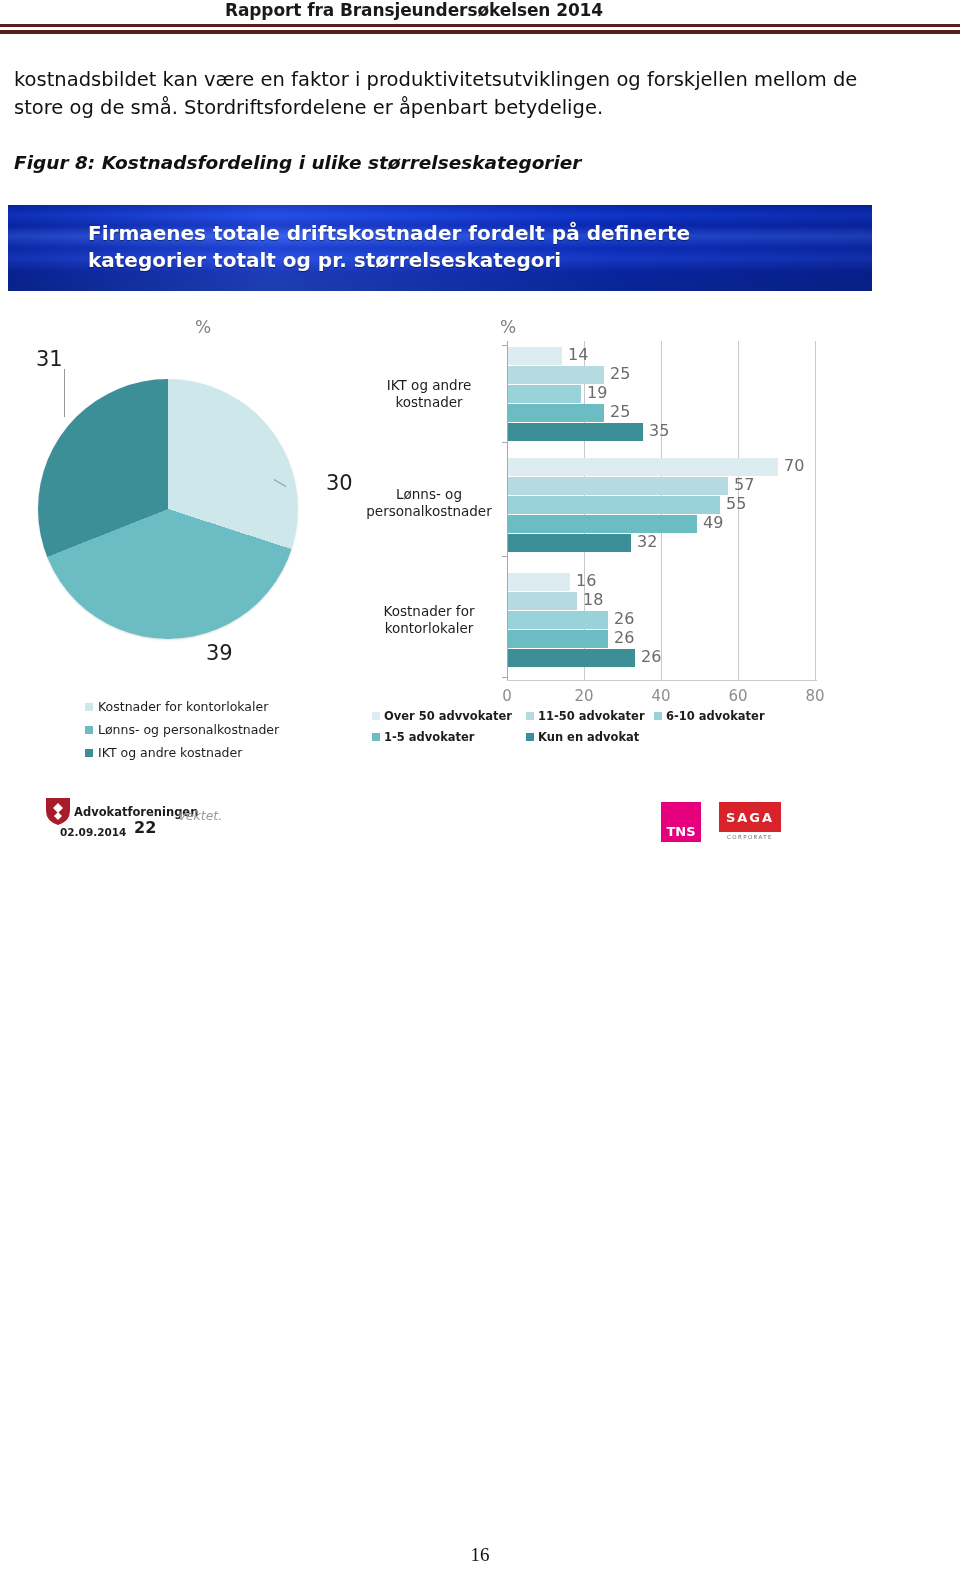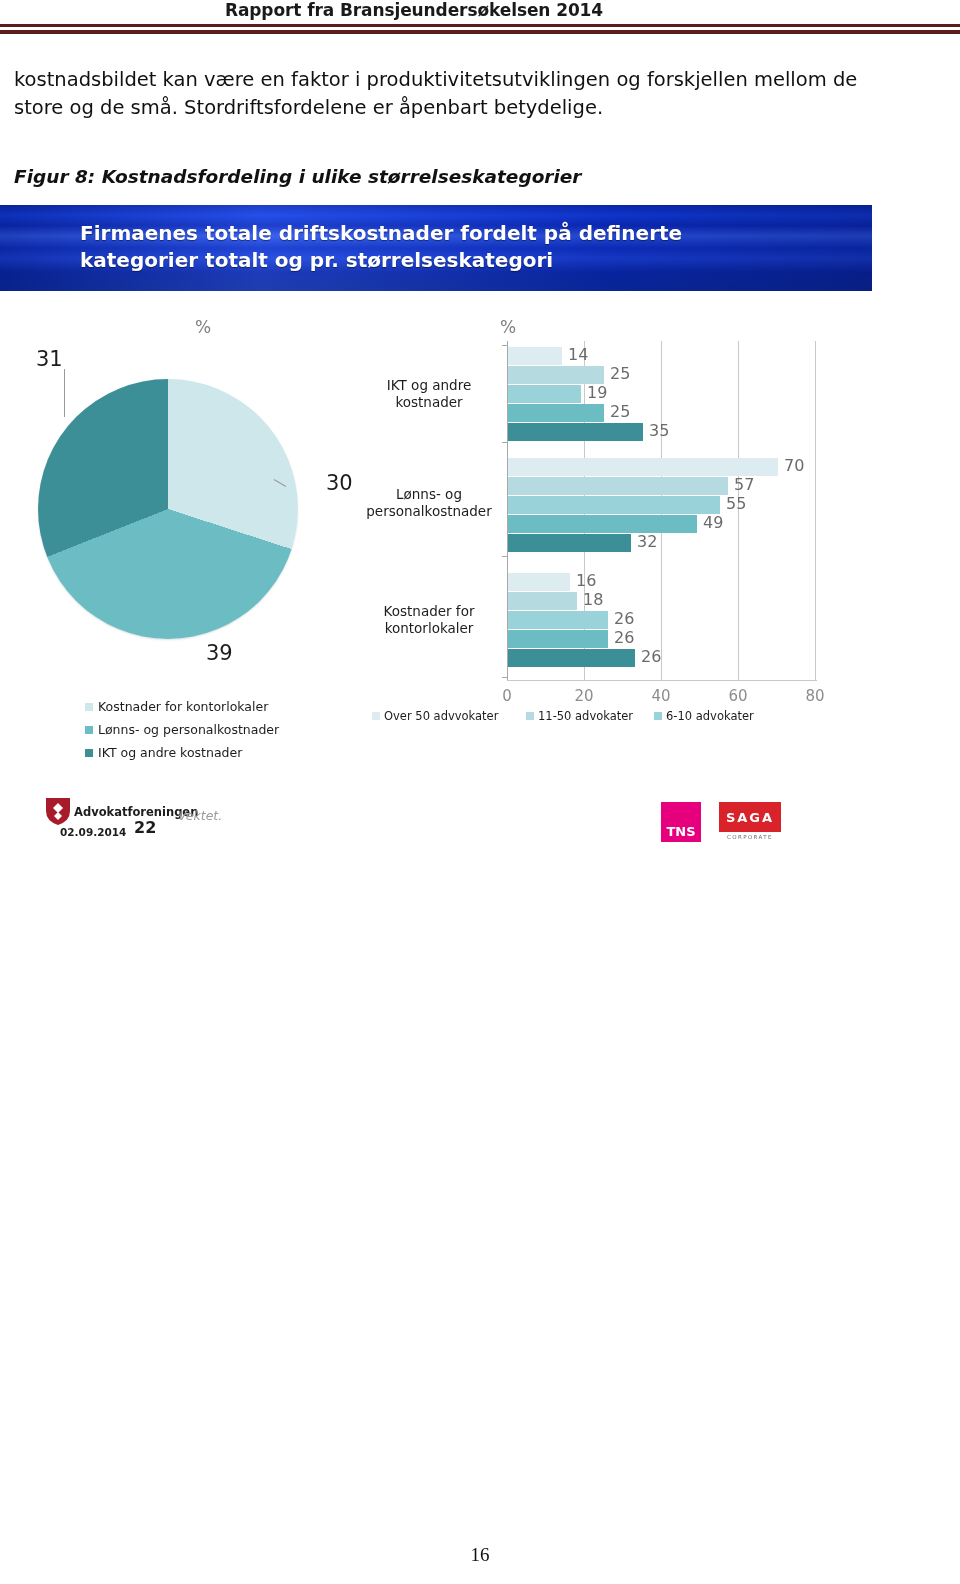--- a/index.html
+++ b/index.html
@@ -48,21 +48,21 @@
     width: 870px;
     font-family: "DejaVu Sans", sans-serif;
     font-size: 19.5px;
     line-height: 28px;
     color: #111111;
   }
 
   
   #figure-caption {
     position: absolute;
-    top: 166px; left: 14px;
+    top: 152px; left: 14px;
     width: 870px;
     font-family: "DejaVu Sans", sans-serif;
     font-weight: bold;
     font-style: italic;
     font-size: 18.5px;
     color: #111111;
   }
 
   
   #slide {
@@ -70,21 +70,21 @@
     top: 205px; left: 0px;
     width: 872px;
     height: 660px;
     background: #ffffff;
     overflow: hidden;
   }
 
   
   #slide-banner {
     position: absolute;
-    top: 0; left: 0;
+    top: 0; left: 8px;
     width: 872px;
     height: 86px;
     background:
       linear-gradient(180deg,
         #0a2fbe 0%, #1240e8 12%, #0c2fc8 24%, #2b57f0 36%,
         #0d34cf 50%, #1a43df 62%, #0a2bb4 78%, #0b2ea8 100%);
   }
   #slide-banner:after {
     content: "";
     position: absolute;
@@ -271,21 +271,21 @@
   }
 
   #bar-legend {
     position: absolute;
     top: 398px; left: 12px;
     width: 480px;
     font-family: "DejaVu Sans", sans-serif;
     font-size: 11.5px;
     color: #1d1d1d;
   }
-  #bar-legend .legend-line { display: flex; margin-bottom: 7px; }
+  #bar-legend .legend-line { display: flex; margin-bottom: 7px; font-weight: bold; }
   #bar-legend .legend-item { display: flex; align-items: center; }
   #bar-legend .swatch { width: 8px; height: 8px; margin-right: 4px; flex: 0 0 auto; }
 
   
   #slide-footer {
     position: absolute;
     top: 585px; left: 0;
     width: 872px;
     height: 75px;
   }
@@ -580,20 +580,30 @@
           </div>
           <div class="legend-item" style="width:128px">
             <span class="swatch" style="background:#b5dadf"></span>
             <span>11-50 advokater</span>
           </div>
           <div class="legend-item">
             <span class="swatch" style="background:#9ad2d9"></span>
             <span>6-10 advokater</span>
           </div>
         </div>
+        <div class="legend-line">
+          <div class="legend-item" style="width:154px">
+            <span class="swatch" style="background:#6cbcc4"></span>
+            <span>1-5 advokater</span>
+          </div>
+          <div class="legend-item">
+            <span class="swatch" style="background:#3c8f97"></span>
+            <span>Kun en advokat</span>
+          </div>
+        </div>
       </div>
     </div>
   </div>
 
   <div id="slide-footer">
     <div id="advokatforeningen-logo">
       <svg id="shield" viewBox="0 0 24 27">
         <path d="M0 0 H24 V13 Q24 23 12 27 Q0 23 0 13 Z" fill="#a81b2b"></path>
         <path d="M12 5 L17 10 L12 15 L7 10 Z" fill="#ffffff"></path>
         <path d="M12 14 L16 18 L12 22 L8 18 Z" fill="#ffffff"></path>

